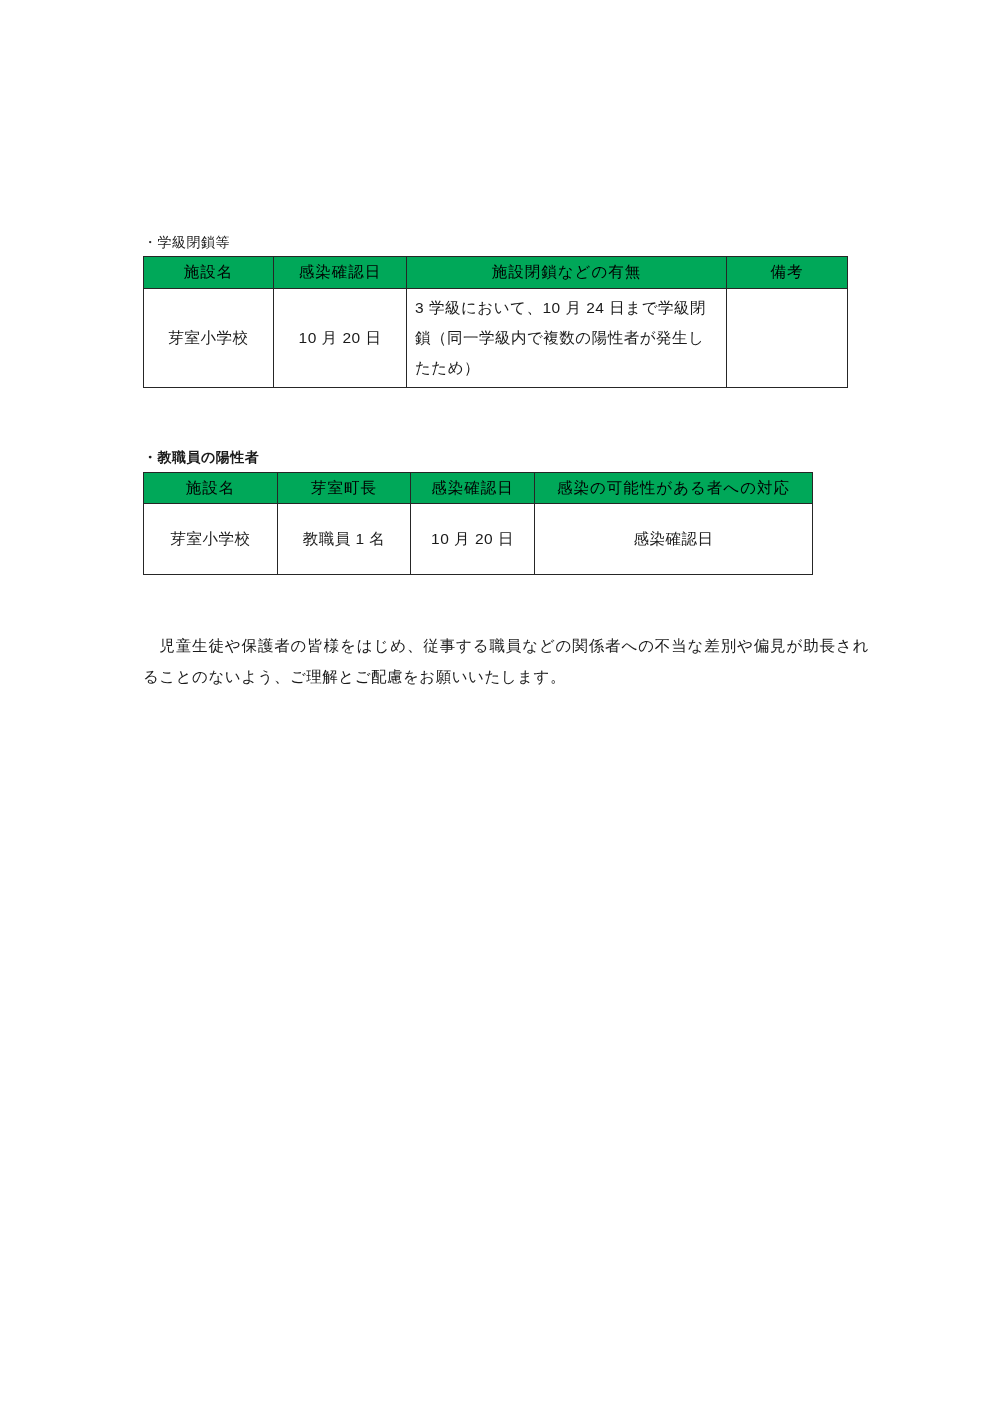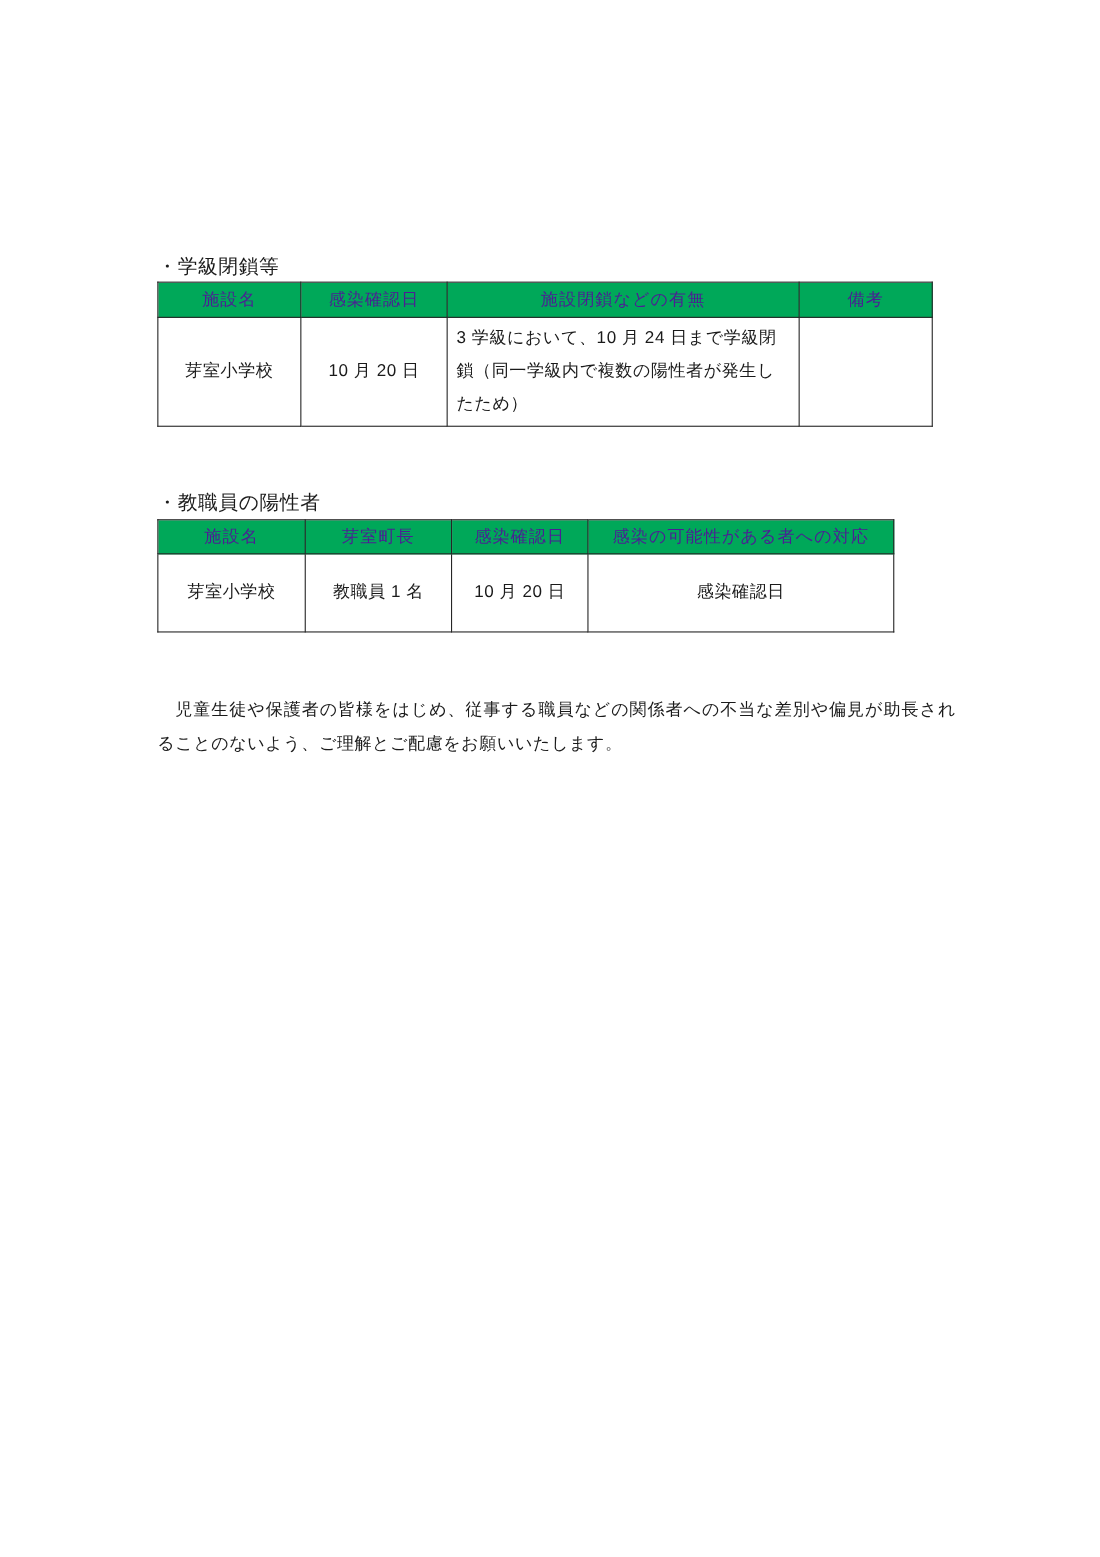--- a/index.html
+++ b/index.html
@@ -22,45 +22,45 @@
     left: 143px;
     width: 740px;
     font-size: 16.5px;
     line-height: 24px;
     letter-spacing: 0.5px;
     white-space: nowrap;
   }
   .section-heading {
     position: absolute;
     left: 143px;
-    font-size: 18px;
+    font-size: 14px;
     line-height: 22px;
     letter-spacing: 0.5px;
   }
   .heading-closure { top: 231px; }
-  .heading-staff   { top: 446px; }
+  .heading-staff   { top: 446px; font-weight: bold; }
 
   table.doc-table {
     position: absolute;
     left: 143px;
     border-collapse: collapse;
     table-layout: fixed;
     font-size: 15.5px;
   }
   table.doc-table,
   table.doc-table th,
   table.doc-table td {
     border: 1.5px solid #262626;
   }
   table.closure-table { top: 256px; width: 704px; }
   table.staff-table   { top: 472px; width: 669px; }
 
   .doc-table th {
     background: #00a859;
-    color: #4c1d95;
+    color: #000000;
     font-weight: normal;
     text-align: center;
     vertical-align: middle;
     letter-spacing: 1px;
     padding: 0 4px;
   }
   .closure-table th { height: 31px; }
   .staff-table th   { height: 30px; }
 
   .doc-table td {

